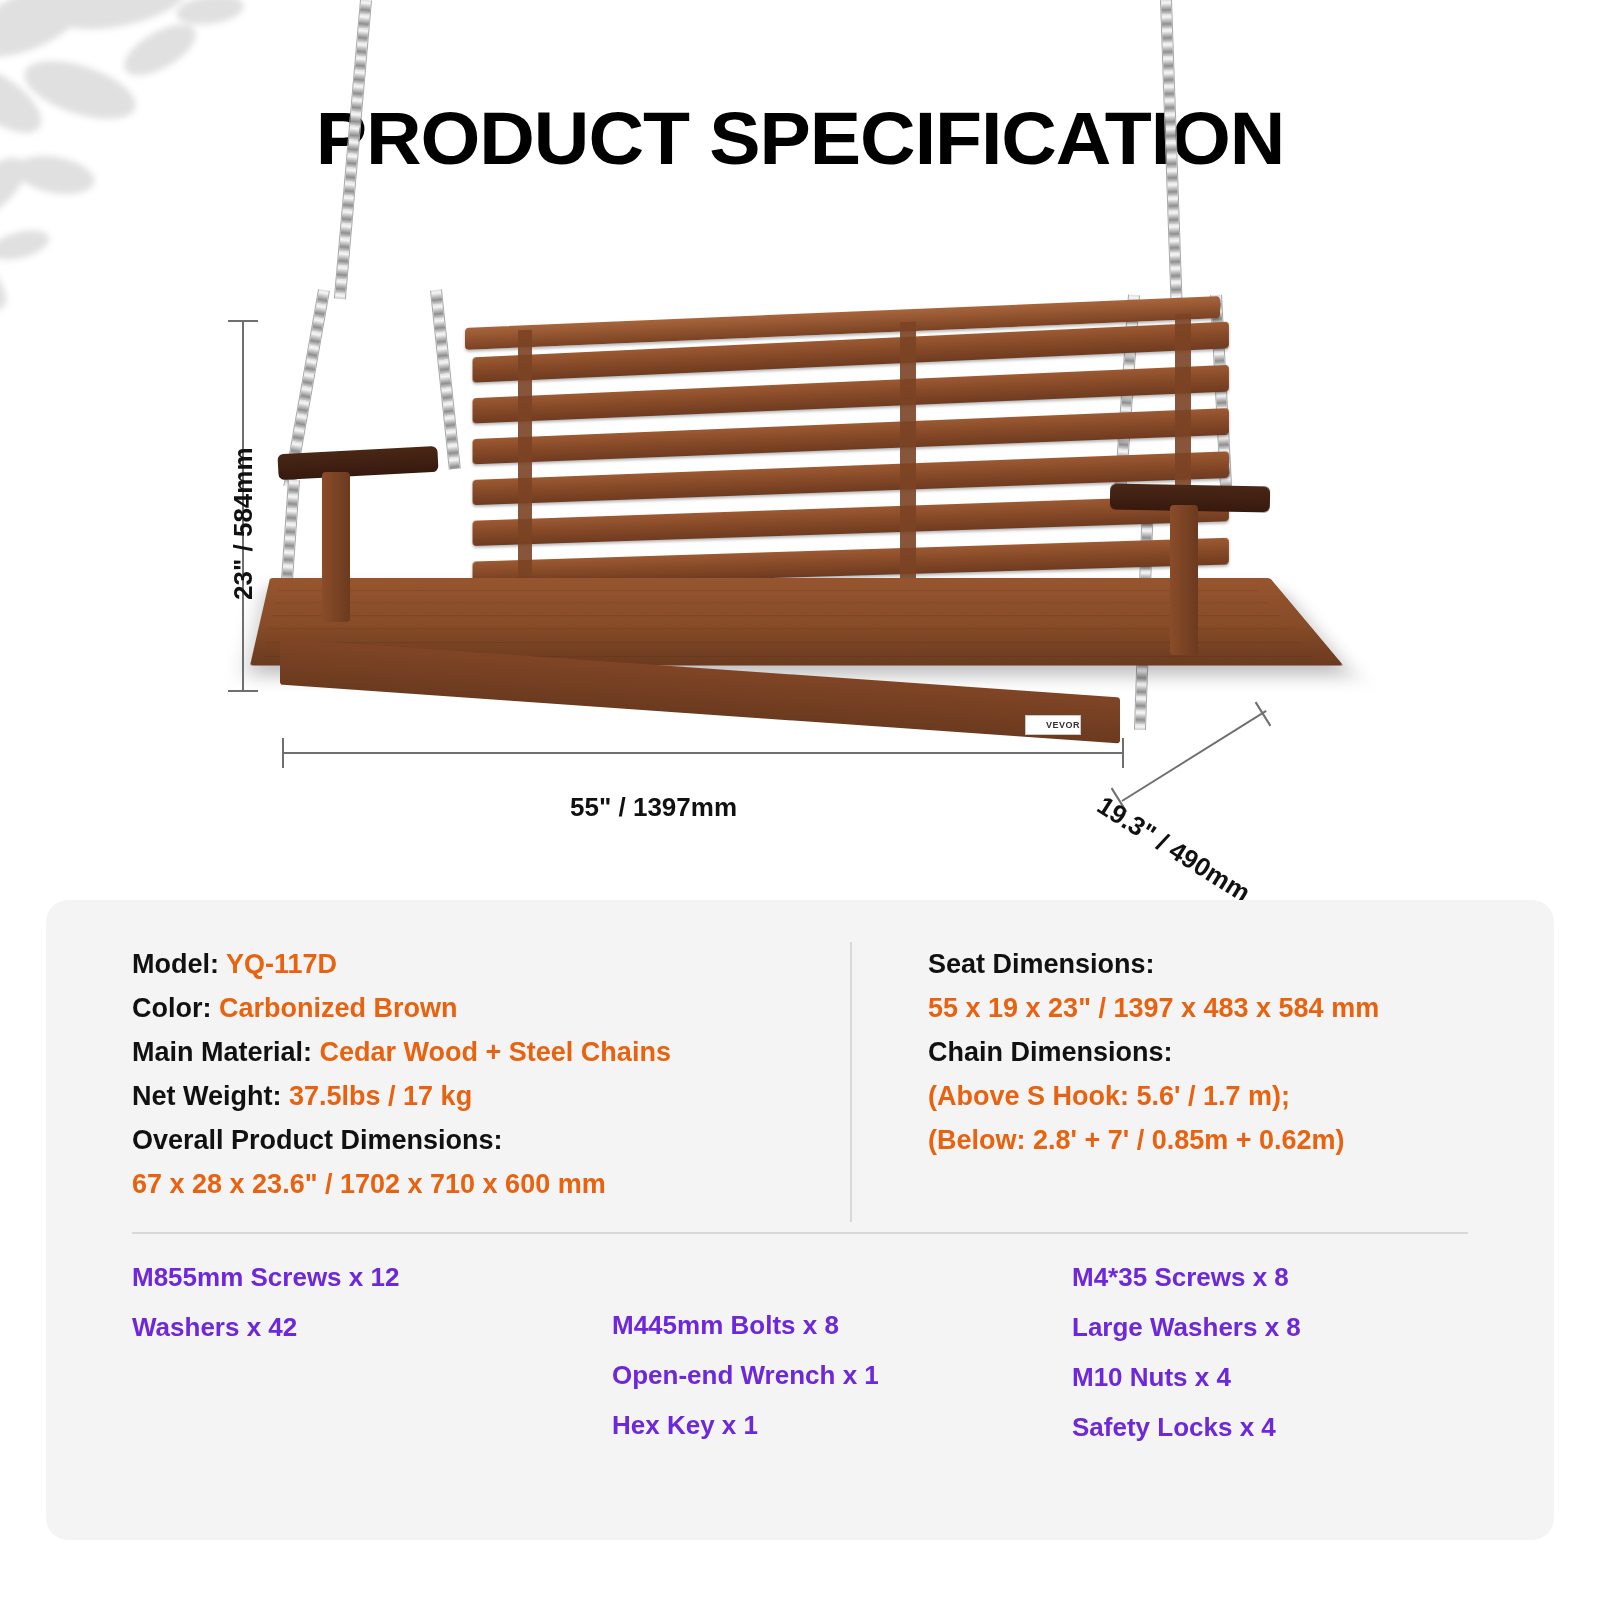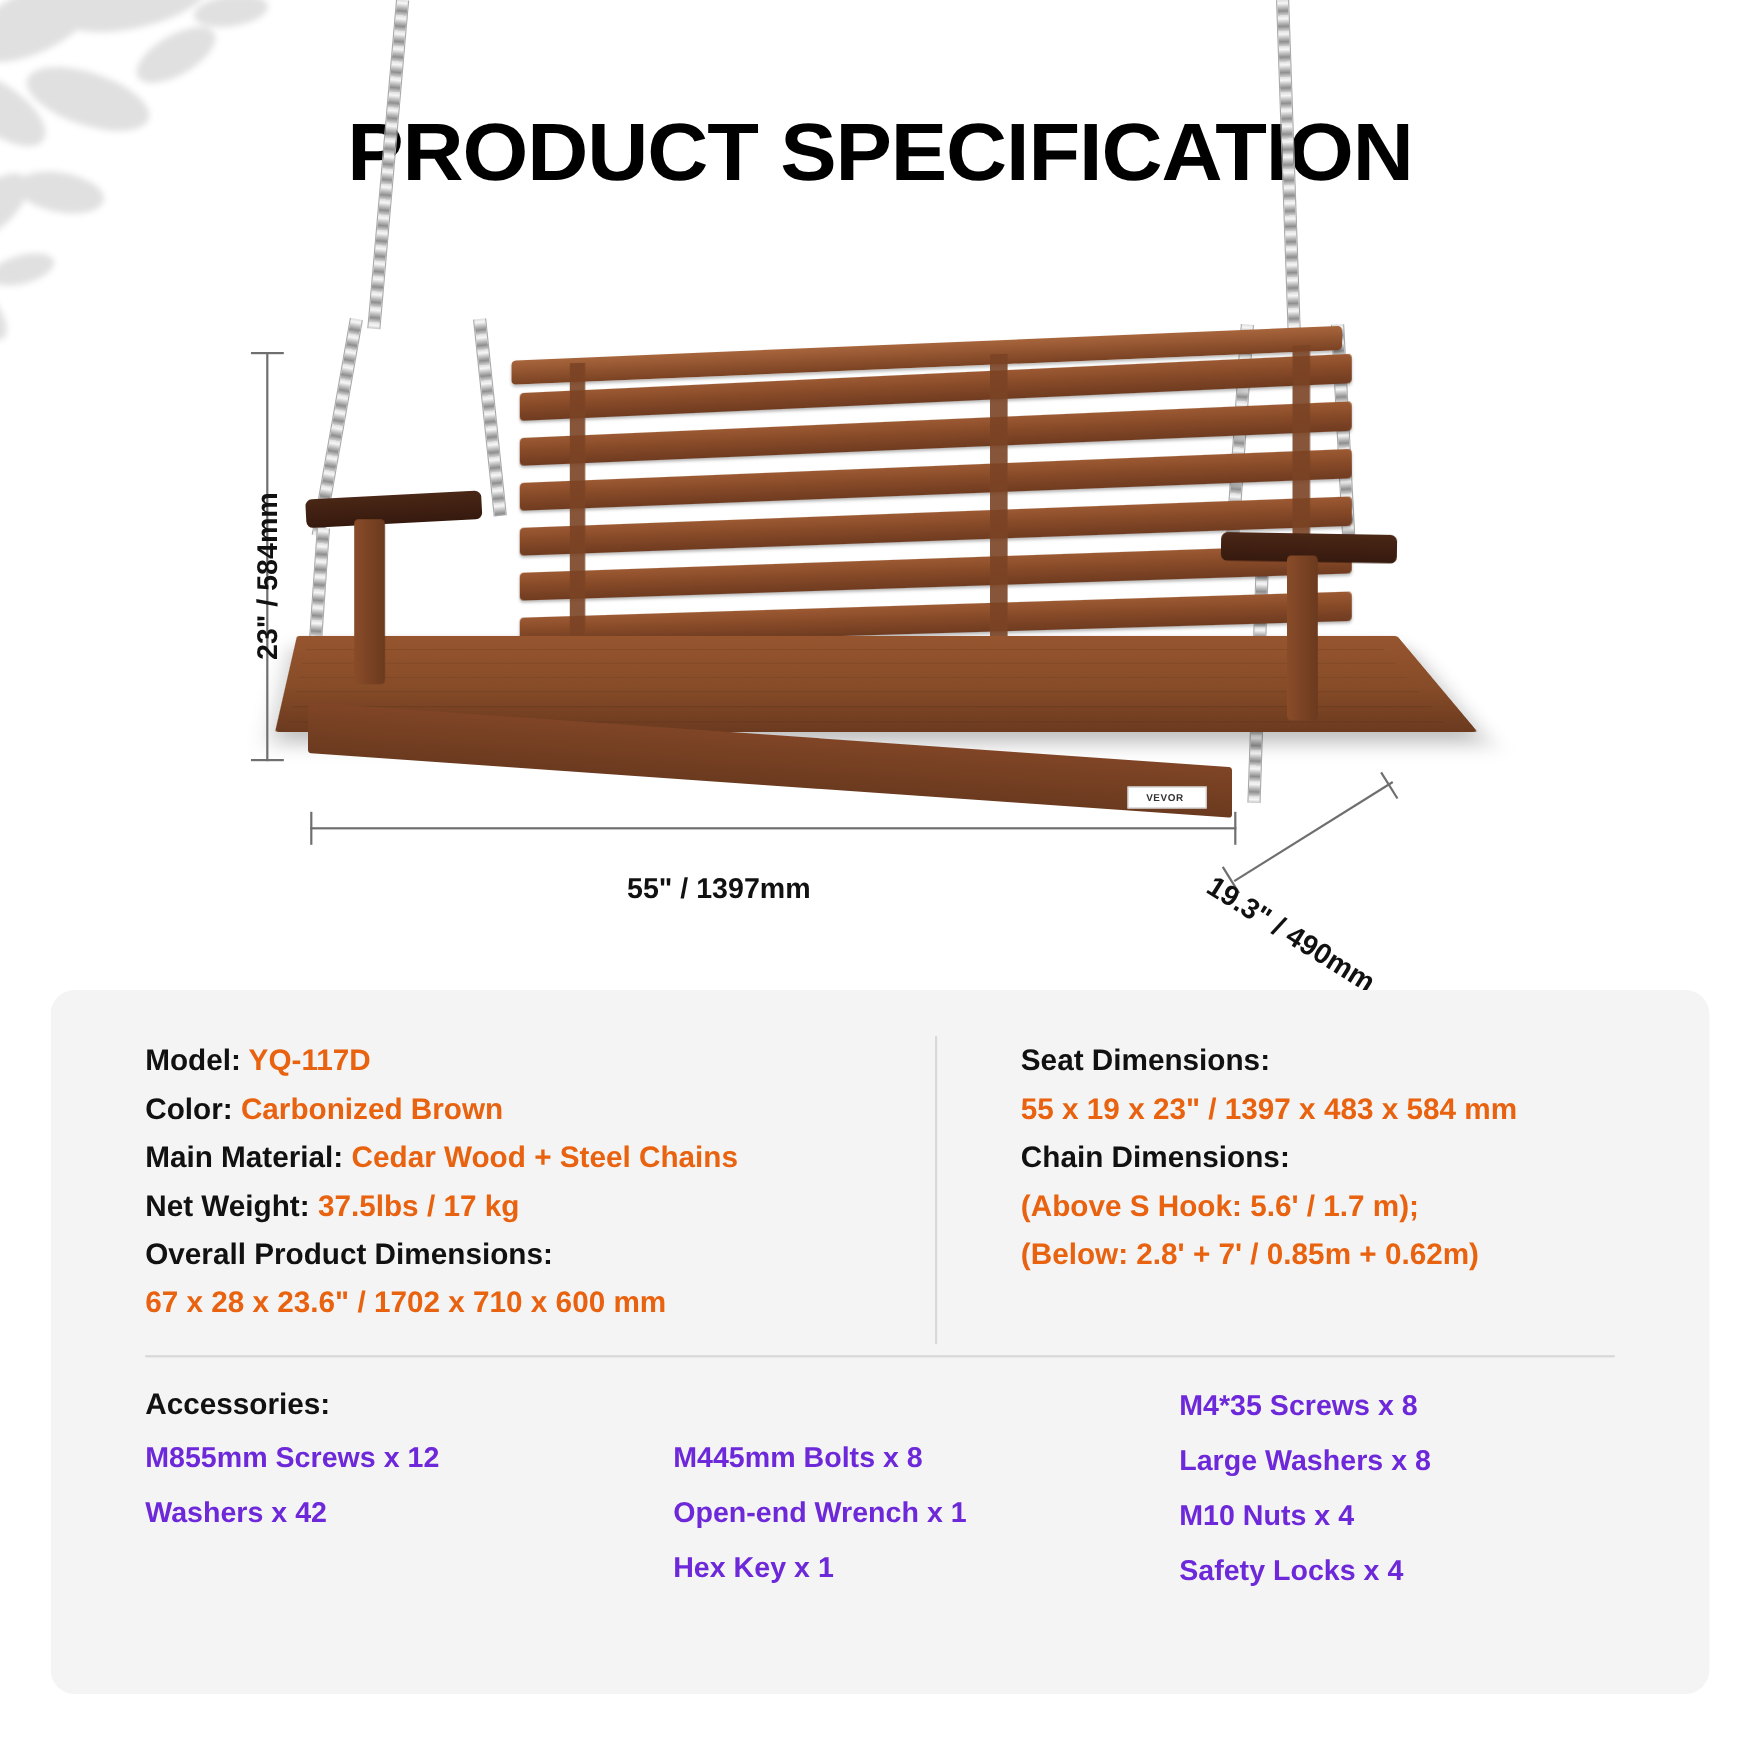--- a/index.html
+++ b/index.html
@@ -126,24 +126,23 @@
   }
   .vevor-tag {
     position: absolute;
     width: 54px;
     height: 18px;
     background: #ffffff;
     border: 1px solid #c8c8c8;
     font-size: 9px;
     font-weight: bold;
     color: #333;
-    text-align: left;
+    text-align: right;
     line-height: 18px;
     letter-spacing: 0.5px;
-    padding-left: 16px;
   }
 
   
   .dim-line {
     position: absolute;
     background: #6f6f6f;
   }
   .dim-label {
     position: absolute;
     font-size: 26px;
@@ -357,21 +356,20 @@
       <div class="spec-line">Chain Dimensions:</div>
       <div class="spec-line value-only">(Above S Hook: 5.6' / 1.7 m);</div>
       <div class="spec-line value-only">(Below: 2.8' + 7' / 0.85m + 0.62m)</div>
     </div>
   </div>
 
   <div class="spec-divider"></div>
 
   <div class="accessories">
     <div class="acc-col c1">
-      <div class="acc-title">Accessories:</div>
       <div class="acc-item">M855mm Screws x 12</div>
       <div class="acc-item">Washers x 42</div>
     </div>
     <div class="acc-col c2">
       <div class="acc-item">M445mm Bolts x 8</div>
       <div class="acc-item">Open-end Wrench x 1</div>
       <div class="acc-item">Hex Key x 1</div>
     </div>
     <div class="acc-col c3">
       <div class="acc-item">M4*35 Screws x 8</div>

